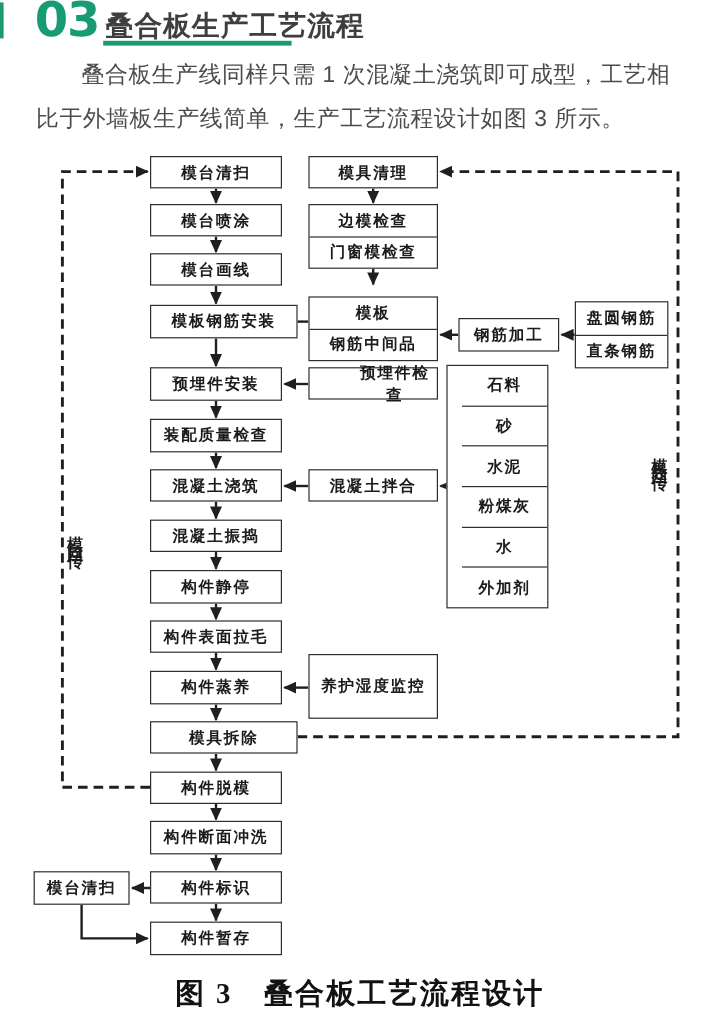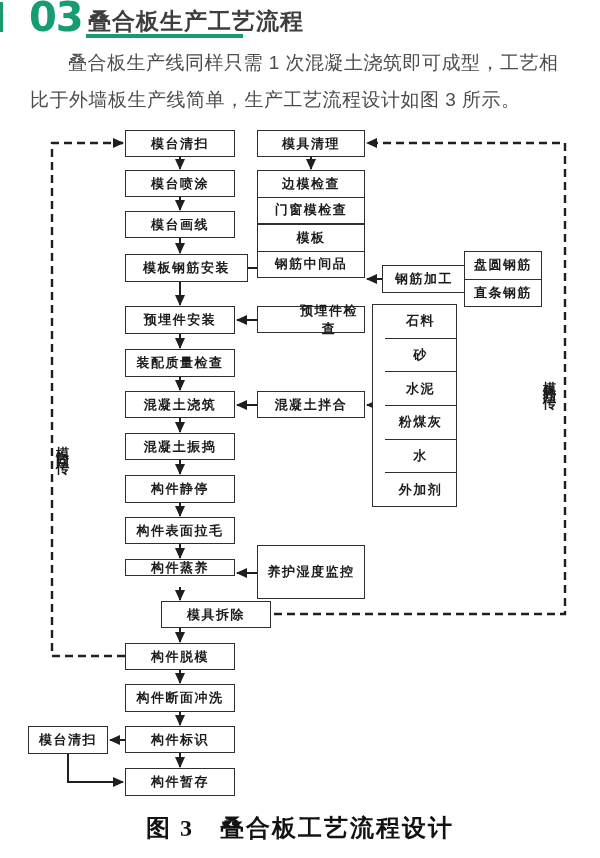--- a/index.html
+++ b/index.html
@@ -118,43 +118,43 @@
         <div class="node" style="left: 125px; top: 5px; width: 110px; height: 27px;">模台清扫</div>
         <div class="node" style="left: 125px; top: 45px; width: 110px; height: 27px;">模台喷涂</div>
         <div class="node" style="left: 125px; top: 86px; width: 110px; height: 27px;">模台画线</div>
         <div class="node" style="left: 125px; top: 129px; width: 123px; height: 28px;">模板钢筋安装</div>
         <div class="node" style="left: 125px; top: 181px; width: 110px; height: 28px;">预埋件安装</div>
         <div class="node" style="left: 125px; top: 224px; width: 110px; height: 28px;">装配质量检查</div>
         <div class="node" style="left: 125px; top: 266px; width: 110px; height: 27px;">混凝土浇筑</div>
         <div class="node" style="left: 125px; top: 308px; width: 110px; height: 27px;">混凝土振捣</div>
         <div class="node" style="left: 125px; top: 350px; width: 110px; height: 28px;">构件静停</div>
         <div class="node" style="left: 125px; top: 392px; width: 110px; height: 27px;">构件表面拉毛</div>
-        <div class="node" style="left: 125px; top: 434px; width: 110px; height: 17px;">构件蒸养</div>
-        <div class="node" style="left: 125px; top: 476px; width: 110px; height: 27px; margin-left: 36px;">模具拆除</div>
+        <div class="node" style="left: 125px; top: 434px; width: 110px; height: 28px;">构件蒸养</div>
+        <div class="node" style="left: 125px; top: 476px; width: 123px; height: 27px;">模具拆除</div>
         <div class="node" style="left: 125px; top: 518px; width: 110px; height: 27px;">构件脱模</div>
         <div class="node" style="left: 125px; top: 559px; width: 110px; height: 28px;">构件断面冲洗</div>
         <div class="node" style="left: 125px; top: 601px; width: 110px; height: 27px;">构件标识</div>
         <div class="node" style="left: 125px; top: 643px; width: 110px; height: 28px;">构件暂存</div>
         <div class="node" style="left: 28px; top: 601px; width: 80px; height: 28px;">模台清扫</div>
         <div class="node" style="left: 257px; top: 5px; width: 108px; height: 27px;">模具清理</div>
         <div class="node multi" style="left: 257px; top: 45px; width: 108px; height: 54px;">
           <div class="cell">边模检查</div>
           <div class="cell">门窗模检查</div>
         </div>
-        <div class="node multi" style="left: 257px; top: 99px; width: 108px; height: 54px;">
+        <div class="node multi" style="left: 257px; top: 122px; width: 108px; height: 54px;">
           <div class="cell">模板</div>
           <div class="cell">钢筋中间品</div>
         </div>
         <div class="node" style="left: 257px; top: 181px; width: 108px; height: 27px; padding-left: 36px;">预埋件检查</div>
         <div class="node" style="left: 257px; top: 266px; width: 108px; height: 27px;">混凝土拌合</div>
         <div class="node multi" style="left: 257px; top: 420px; width: 108px; height: 54px;">
           <div class="cell">养护湿度监控</div>
         </div>
         <div class="node" style="left: 382px; top: 140px; width: 84px; height: 28px;">钢筋加工</div>
-        <div class="node multi" style="left: 464px; top: 126px; width: 78px; height: 56px;">
+        <div class="node multi" style="left: 479px; top: 126px; width: 78px; height: 56px;">
           <div class="cell">盘圆钢筋</div>
           <div class="cell">直条钢筋</div>
         </div>
         <div class="node multi" style="left: 372px; top: 179px; width: 85px; height: 203px; padding-left: 12px;">
           <div class="cell">石料</div>
           <div class="cell">砂</div>
           <div class="cell">水泥</div>
           <div class="cell">粉煤灰</div>
           <div class="cell">水</div>
           <div class="cell">外加剂</div>

